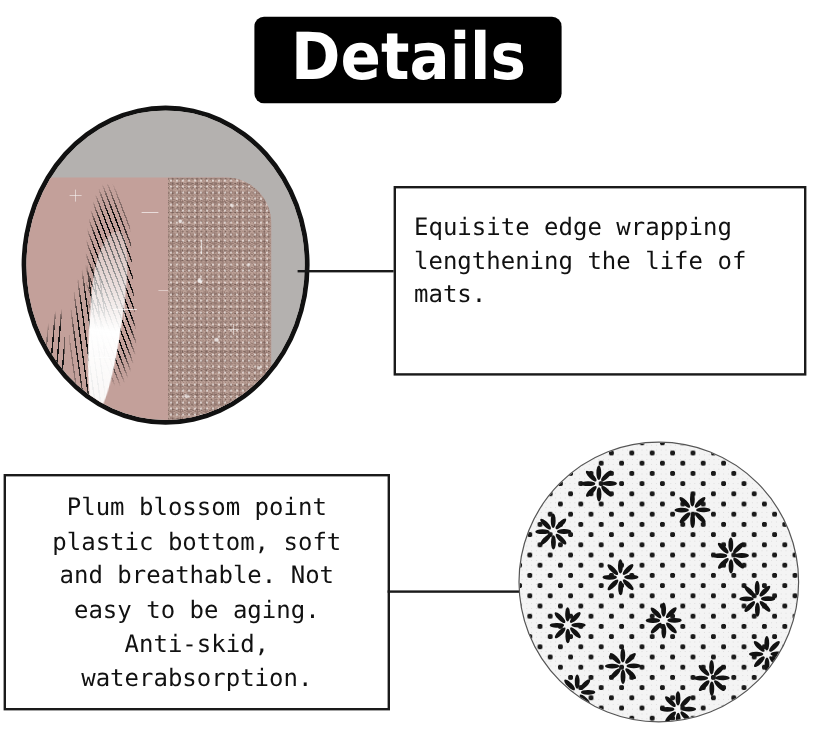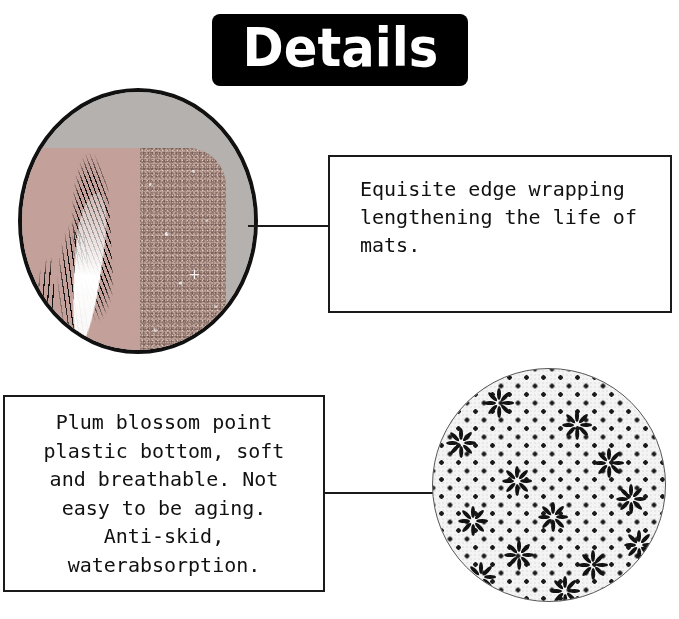--- a/index.html
+++ b/index.html
@@ -208,21 +208,21 @@
   
   .text-box {
     position: absolute;
     background: #ffffff;
     border: 2px solid #1a1a1a;
     box-sizing: border-box;
     display: flex;
     align-items: center;
   }
   .text-box p {
-    margin: 16px;
+    margin: 1px;
     width: 100%;
     font-family: "DejaVu Sans Mono", monospace;
     color: #111111;
     white-space: pre-line;
   }
 
   #edge-wrapping-box {
     left: 328px;
     top: 155px;
     width: 344px;
@@ -234,21 +234,21 @@
     line-height: 28px;
     text-align: left;
     padding-bottom: 34px;
   }
 
   #plum-bottom-box {
     left: 3px;
     top: 395px;
     width: 322px;
     height: 197px;
-    padding: 0 10px;
+    padding: 0 24px;
   }
   #plum-bottom-box p {
     font-size: 20px;
     line-height: 28.5px;
     text-align: center;
   }
 
   
   .connector {
     position: absolute;

